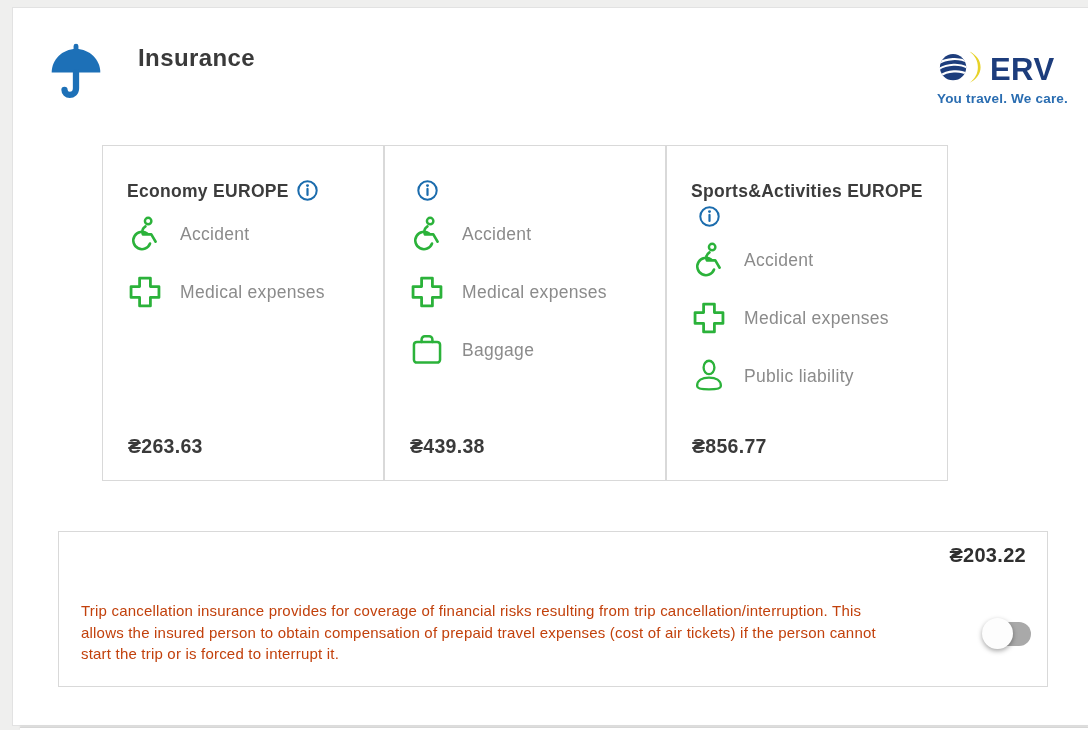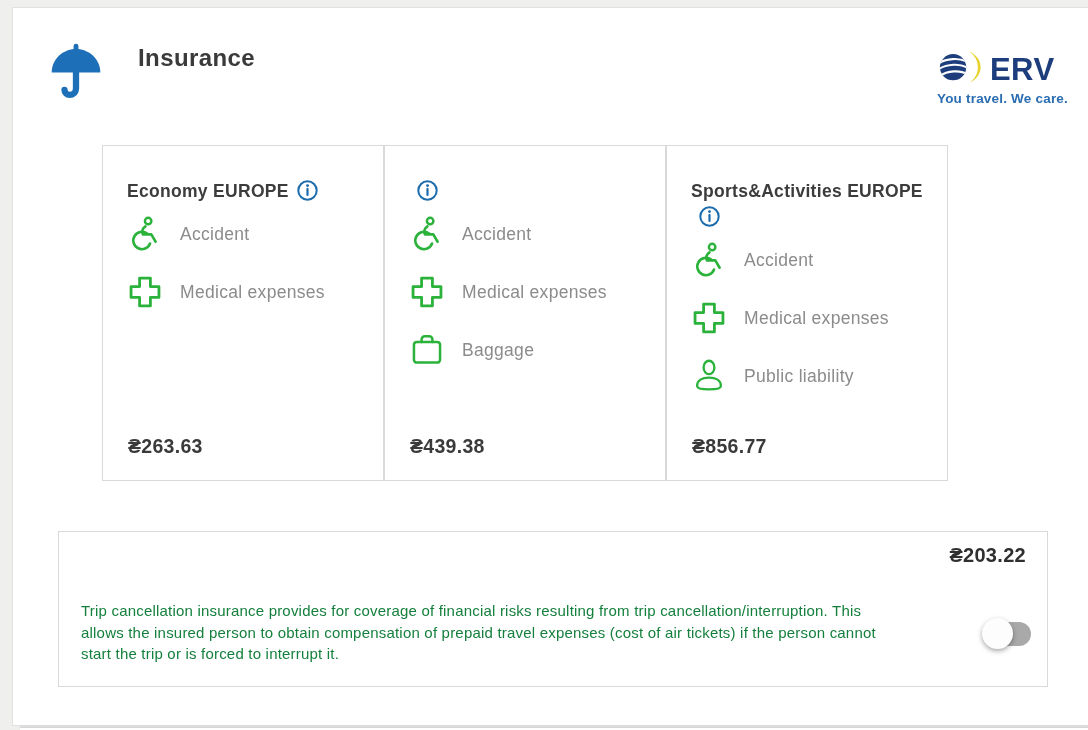--- a/index.html
+++ b/index.html
@@ -57,21 +57,21 @@
   .cancel-title {
     position:absolute; left:22px; top:23px; font-size:16.5px; font-weight:700;
     color:#2f2f2f; letter-spacing:0.3px;
   }
   .cancel-price {
     position:absolute; right:21px; top:12px; font-size:20px; font-weight:700;
     color:#2f2f2f; letter-spacing:0.3px;
   }
   .cancel-desc {
     position:absolute; left:22px; top:68px; width:800px; font-size:15px;
-    color:#15803d; line-height:21.5px; letter-spacing:0.2px;
+    color:#c2410c; line-height:21.5px; letter-spacing:0.2px;
   }
   .toggle {
     position:absolute; right:16px; top:90px; width:46px; height:24px;
     background:#a9a9a9; border-radius:12px; cursor:pointer;
   }
   .toggle-knob {
     position:absolute; left:-3px; top:-4px; width:31px; height:31px;
     background:#fdfdfd; border-radius:50%; box-shadow:0 2px 5px rgba(0,0,0,0.35);
   }
   .hidden-defs { position:absolute; width:0; height:0; overflow:hidden; }

